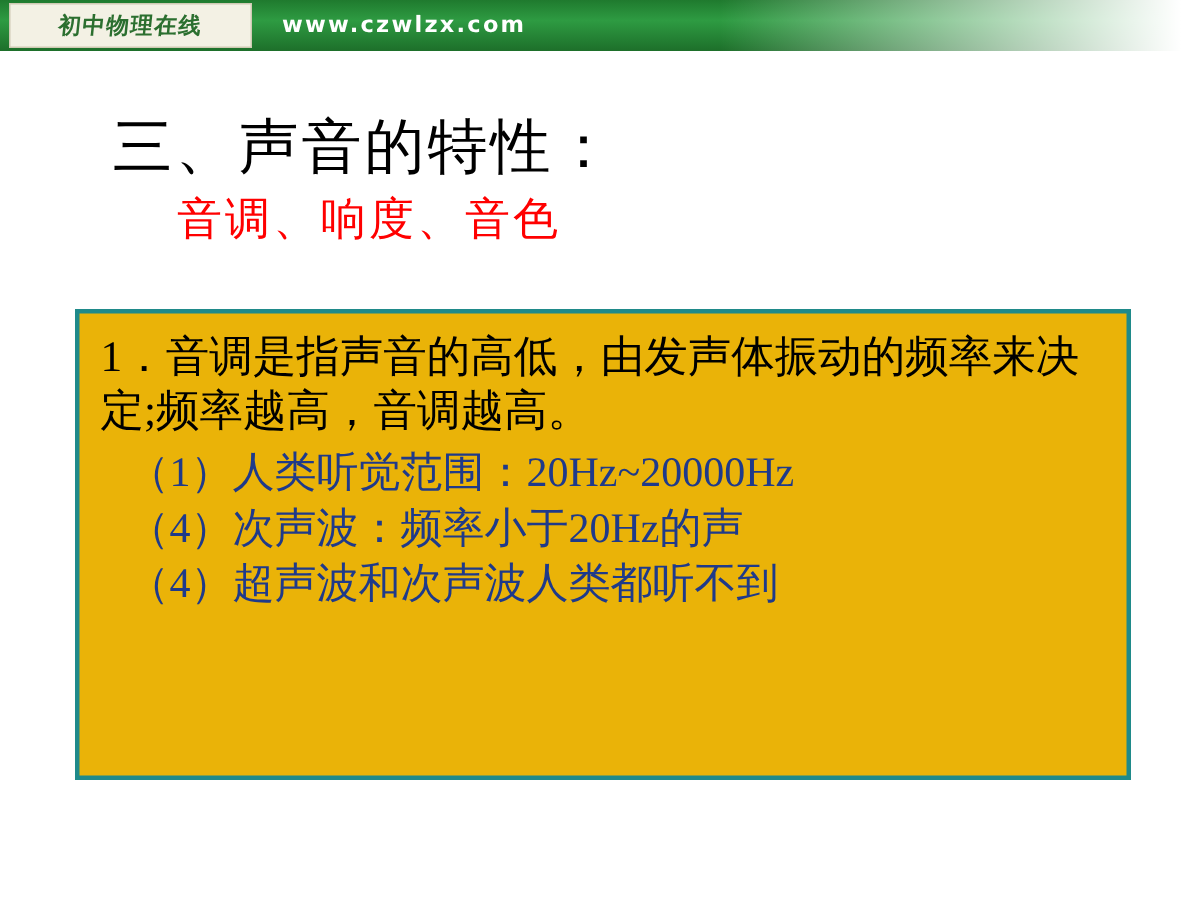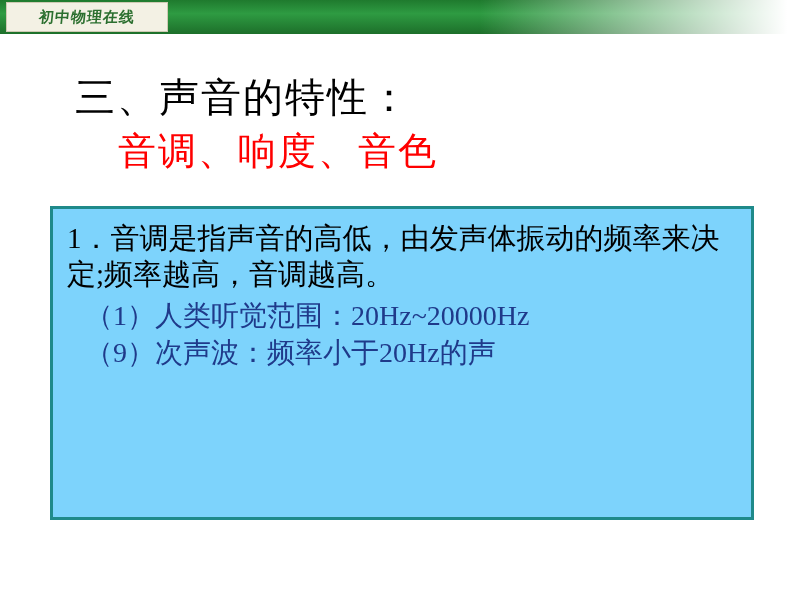--- a/index.html
+++ b/index.html
@@ -82,34 +82,34 @@
     top: 70px;
     font-size: 40px;
     color: #000000;
     letter-spacing: 2px;
     white-space: nowrap;
   }
   .title-sub {
     position: absolute;
     left: 118px;
     top: 126px;
-    font-size: 38px;
+    font-size: 30px;
     color: #ff0000;
     letter-spacing: 2px;
     white-space: nowrap;
   }
   
   .content-box {
     position: absolute;
     left: 50px;
     top: 206px;
     width: 704px;
     height: 314px;
     border: 3px solid #1f8a8a;
-    background: #7dd3fc;
+    background: #eab308;
     box-sizing: border-box;
     padding: 10px 10px 0 14px;
   }
   .para-1 {
     font-size: 29px;
     color: #000000;
     line-height: 1.24;
     margin: 2px 0 0 0;
     text-indent: 0;
   }
@@ -128,28 +128,30 @@
 </head>
 <body>
 
 <div class="slide">
 
   <div class="banner">
     <div class="banner-inner">
       <div class="logo-box">
         <span class="logo-text">初中物理在线</span>
       </div>
+      <div class="banner-url">www.czwlzx.com</div>
       <div class="banner-fade"></div>
     </div>
   </div>
 
   <div class="title-main">三、声音的特性：</div>
   <div class="title-sub">音调、响度、音色</div>
 
   <div class="content-box">
     <p class="para-1">1．音调是指声音的高低，由发声体振动的频率来决定;频率越高，音调越高。</p>
     <div class="list">
       <div class="list-item">（1）人类听觉范围：20Hz~20000Hz</div>
-      <div class="list-item">（9）次声波：频率小于20Hz的声</div>
+      <div class="list-item">（4）次声波：频率小于20Hz的声</div>
+      <div class="list-item">（4）超声波和次声波人类都听不到</div>
     </div>
   </div>
 
 </div>
 
 </body></html>

